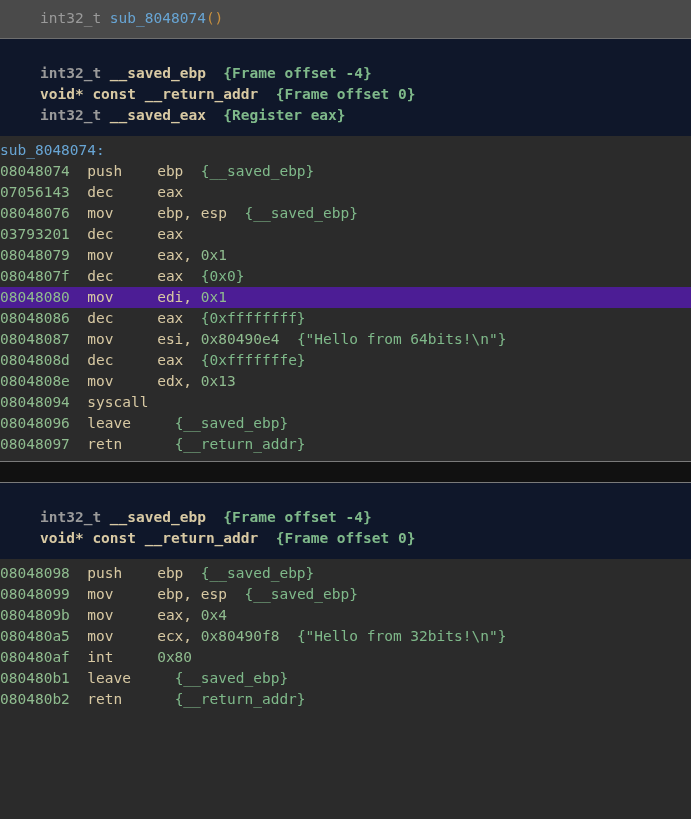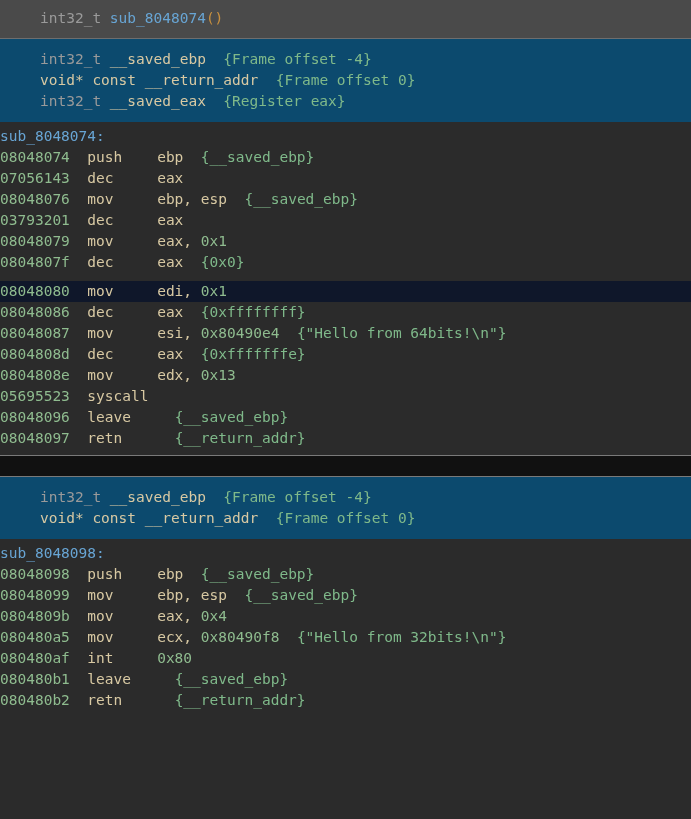--- a/index.html
+++ b/index.html
@@ -28,38 +28,38 @@
   
   .func-header {
     background: #4a4a4a;
     padding: 8px 0 9px 40px;
     border-bottom: 1px solid #6e6e6e;
     white-space: pre;
   }
 
   
   .var-block {
-    background: #0c4a6e;
-    padding: 10px 0 10px 40px;
+    background: #0f172a;
+    padding: 24px 0 10px 40px;
     white-space: pre;
+    font-weight: bold;
   }
   .var-line { white-space: pre; height: 21px; }
 
   
   .insn-block {
     background: #2b2b2b;
     padding: 4px 0 6px 0;
   }
   .insn-line {
     white-space: pre;
     height: 21px;
   }
   .insn-line.highlighted {
-    background: #0f172a;
-    margin-top: 8px;
+    background: #4c1d95;
   }
 
   
   .func-separator {
     background: #111111;
     height: 20px;
     border-top: 1px solid #7a7a7a;
     border-bottom: 1px solid #7a7a7a;
     flex: none;
   }
@@ -93,28 +93,27 @@
       <div class="insn-line"><span class="t-addr">07056143</span><span class="t-plain">  </span><span class="t-mnem">dec     </span><span class="t-reg">eax</span></div>
       <div class="insn-line"><span class="t-addr">08048076</span><span class="t-plain">  </span><span class="t-mnem">mov     </span><span class="t-reg">ebp</span><span class="t-punct">, </span><span class="t-reg">esp</span><span class="t-plain">  </span><span class="t-comment">{__saved_ebp}</span></div>
       <div class="insn-line"><span class="t-addr">03793201</span><span class="t-plain">  </span><span class="t-mnem">dec     </span><span class="t-reg">eax</span></div>
       <div class="insn-line"><span class="t-addr">08048079</span><span class="t-plain">  </span><span class="t-mnem">mov     </span><span class="t-reg">eax</span><span class="t-punct">, </span><span class="t-num">0x1</span></div>
       <div class="insn-line"><span class="t-addr">0804807f</span><span class="t-plain">  </span><span class="t-mnem">dec     </span><span class="t-reg">eax</span><span class="t-plain">  </span><span class="t-comment">{0x0}</span></div>
       <div class="insn-line highlighted"><span class="t-addr">08048080</span><span class="t-plain">  </span><span class="t-mnem">mov     </span><span class="t-reg">edi</span><span class="t-punct">, </span><span class="t-num">0x1</span></div>
       <div class="insn-line"><span class="t-addr">08048086</span><span class="t-plain">  </span><span class="t-mnem">dec     </span><span class="t-reg">eax</span><span class="t-plain">  </span><span class="t-comment">{0xffffffff}</span></div>
       <div class="insn-line"><span class="t-addr">08048087</span><span class="t-plain">  </span><span class="t-mnem">mov     </span><span class="t-reg">esi</span><span class="t-punct">, </span><span class="t-num">0x80490e4</span><span class="t-plain">  </span><span class="t-comment">{"Hello from 64bits!\n"}</span></div>
       <div class="insn-line"><span class="t-addr">0804808d</span><span class="t-plain">  </span><span class="t-mnem">dec     </span><span class="t-reg">eax</span><span class="t-plain">  </span><span class="t-comment">{0xfffffffe}</span></div>
       <div class="insn-line"><span class="t-addr">0804808e</span><span class="t-plain">  </span><span class="t-mnem">mov     </span><span class="t-reg">edx</span><span class="t-punct">, </span><span class="t-num">0x13</span></div>
-      <div class="insn-line"><span class="t-addr">05695523</span><span class="t-plain">  </span><span class="t-mnem">syscall   </span></div>
+      <div class="insn-line"><span class="t-addr">08048094</span><span class="t-plain">  </span><span class="t-mnem">syscall   </span></div>
       <div class="insn-line"><span class="t-addr">08048096</span><span class="t-plain">  </span><span class="t-mnem">leave     </span><span class="t-plain"></span><span class="t-comment">{__saved_ebp}</span></div>
       <div class="insn-line"><span class="t-addr">08048097</span><span class="t-plain">  </span><span class="t-mnem">retn      </span><span class="t-plain"></span><span class="t-comment">{__return_addr}</span></div>
     </div>
     <div class="func-separator"></div>
     <div class="var-block"><div class="var-line"><span class="t-type">int32_t</span><span class="t-plain"> </span><span class="t-name">__saved_ebp</span><span class="t-plain">  </span><span class="t-comment">{Frame offset -4}</span></div><div class="var-line"><span class="t-keyword">void*</span><span class="t-plain"> </span><span class="t-keyword">const</span><span class="t-plain"> </span><span class="t-name">__return_addr</span><span class="t-plain">  </span><span class="t-comment">{Frame offset 0}</span></div></div>
     <div class="insn-block">
-      <div class="insn-line"><span class="t-label">sub_8048098:</span></div>
       <div class="insn-line"><span class="t-addr">08048098</span><span class="t-plain">  </span><span class="t-mnem">push    </span><span class="t-reg">ebp</span><span class="t-plain">  </span><span class="t-comment">{__saved_ebp}</span></div>
       <div class="insn-line"><span class="t-addr">08048099</span><span class="t-plain">  </span><span class="t-mnem">mov     </span><span class="t-reg">ebp</span><span class="t-punct">, </span><span class="t-reg">esp</span><span class="t-plain">  </span><span class="t-comment">{__saved_ebp}</span></div>
       <div class="insn-line"><span class="t-addr">0804809b</span><span class="t-plain">  </span><span class="t-mnem">mov     </span><span class="t-reg">eax</span><span class="t-punct">, </span><span class="t-num">0x4</span></div>
       <div class="insn-line"><span class="t-addr">080480a5</span><span class="t-plain">  </span><span class="t-mnem">mov     </span><span class="t-reg">ecx</span><span class="t-punct">, </span><span class="t-num">0x80490f8</span><span class="t-plain">  </span><span class="t-comment">{"Hello from 32bits!\n"}</span></div>
       <div class="insn-line"><span class="t-addr">080480af</span><span class="t-plain">  </span><span class="t-mnem">int     </span><span class="t-num">0x80</span></div>
       <div class="insn-line"><span class="t-addr">080480b1</span><span class="t-plain">  </span><span class="t-mnem">leave     </span><span class="t-plain"></span><span class="t-comment">{__saved_ebp}</span></div>
       <div class="insn-line"><span class="t-addr">080480b2</span><span class="t-plain">  </span><span class="t-mnem">retn      </span><span class="t-plain"></span><span class="t-comment">{__return_addr}</span></div>
     </div>
     <div class="tail-fill"></div>
   </div>

